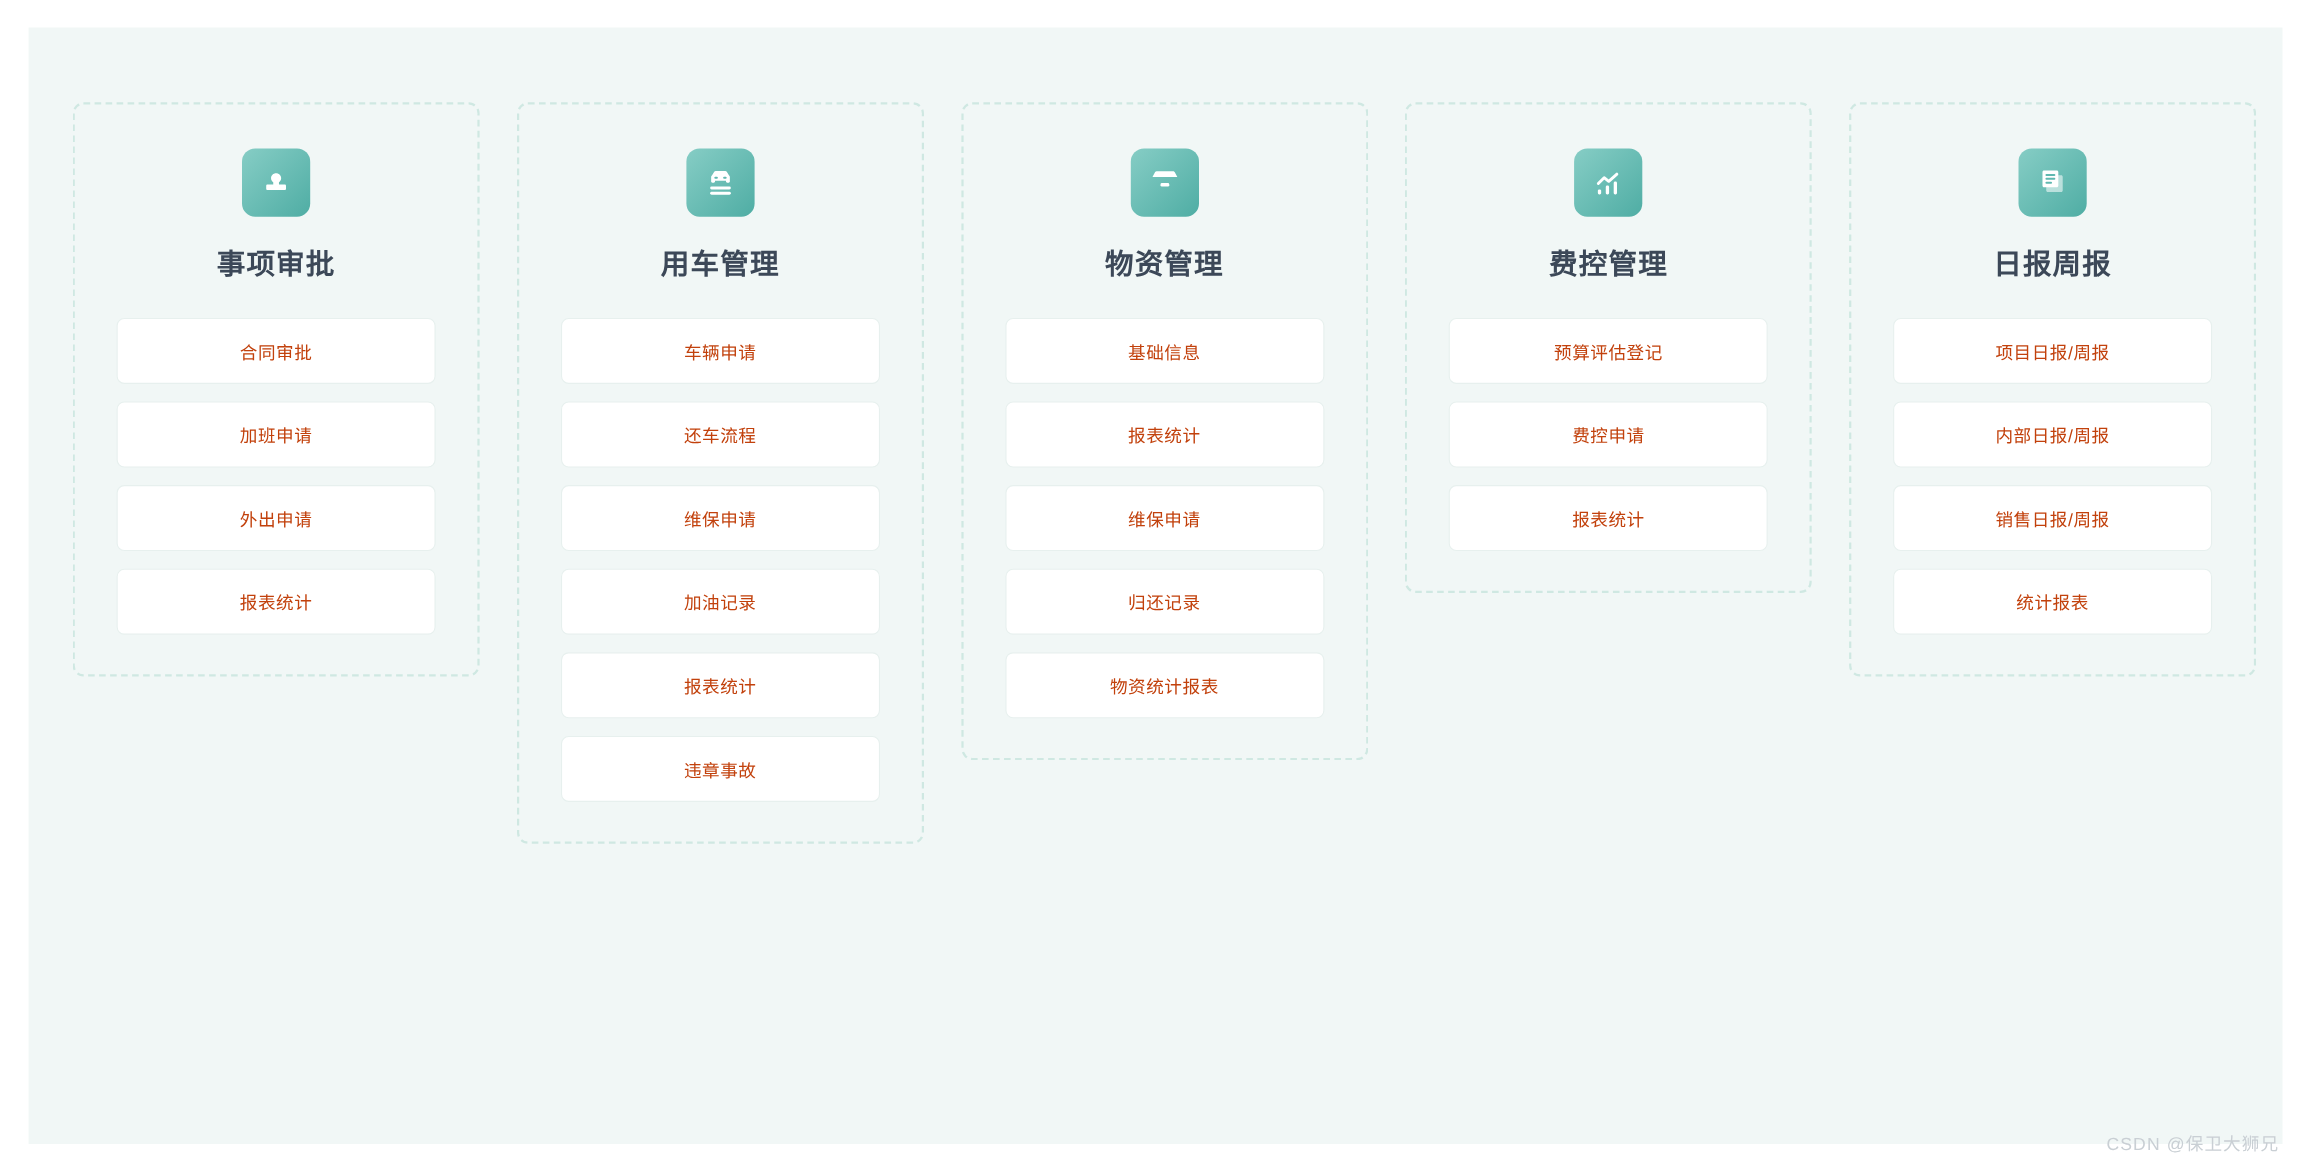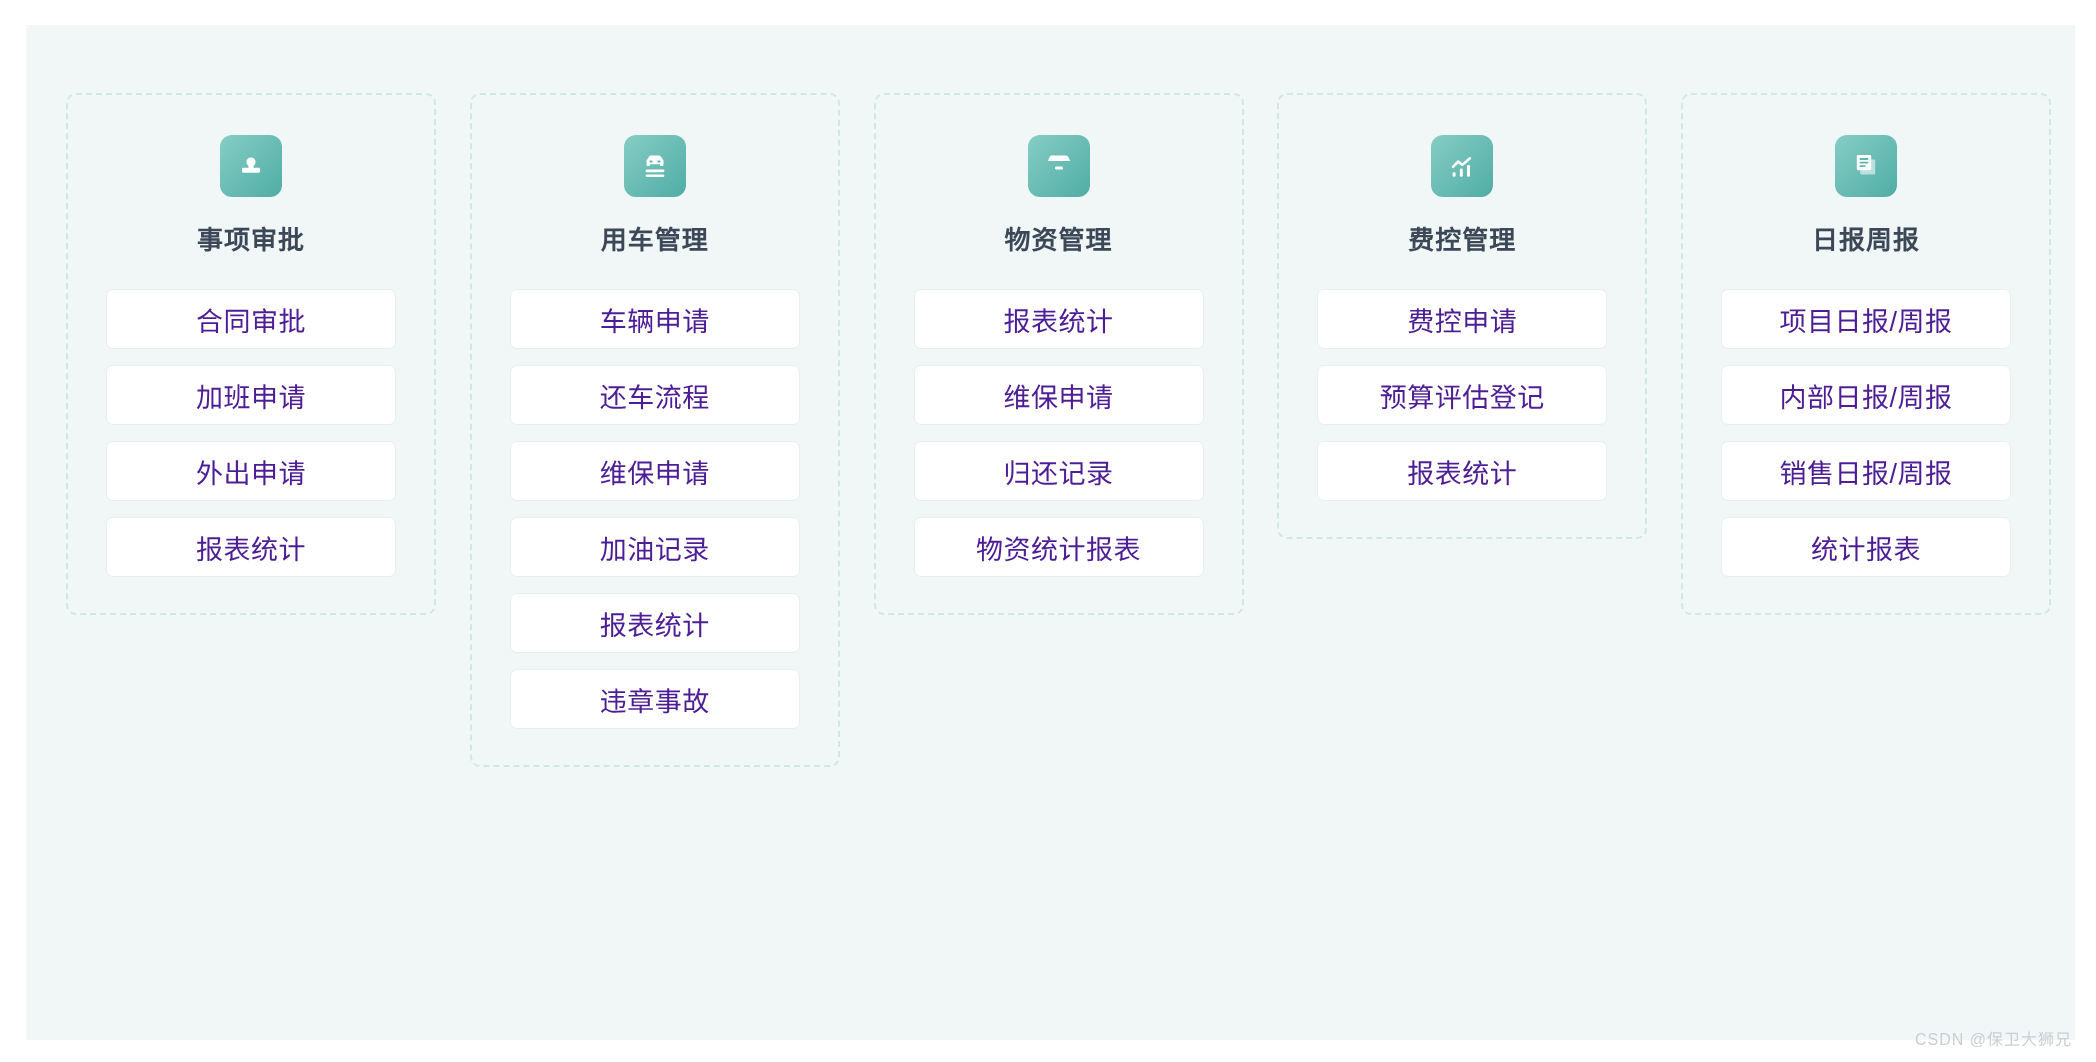--- a/index.html
+++ b/index.html
@@ -85,22 +85,22 @@
   .item {
     box-sizing: border-box;
     width: 100%;
     height: 60px;
     background: #ffffff;
     border: 1px solid #e7f0ee;
     border-radius: 7px;
     display: flex;
     align-items: center;
     justify-content: center;
-    font-size: 27px;
-    color: #4c1d95;
+    font-size: 16px;
+    color: #c2410c;
     letter-spacing: 0.5px;
     white-space: nowrap;
     cursor: pointer;
   }
 
   
   #watermark {
     position: absolute;
     right: 24px;
     bottom: 12px;
@@ -146,36 +146,37 @@
         </div>
       </div>
       <div class="column">
         <div class="icon-tile">
           <svg width="36" height="36" viewBox="0 0 36 36">
             <use href="#sym-archive-box-icon"></use>
           </svg>
         </div>
         <div class="module-title">物资管理</div>
         <div class="item-list">
+          <div class="item">基础信息</div>
           <div class="item">报表统计</div>
           <div class="item">维保申请</div>
           <div class="item">归还记录</div>
           <div class="item">物资统计报表</div>
         </div>
       </div>
       <div class="column">
         <div class="icon-tile">
           <svg width="36" height="36" viewBox="0 0 36 36">
             <use href="#sym-chart-trend-icon"></use>
           </svg>
         </div>
         <div class="module-title">费控管理</div>
         <div class="item-list">
+          <div class="item">预算评估登记</div>
           <div class="item">费控申请</div>
-          <div class="item">预算评估登记</div>
           <div class="item">报表统计</div>
         </div>
       </div>
       <div class="column">
         <div class="icon-tile">
           <svg width="36" height="36" viewBox="0 0 36 36">
             <use href="#sym-document-stack-icon"></use>
           </svg>
         </div>
         <div class="module-title">日报周报</div>

